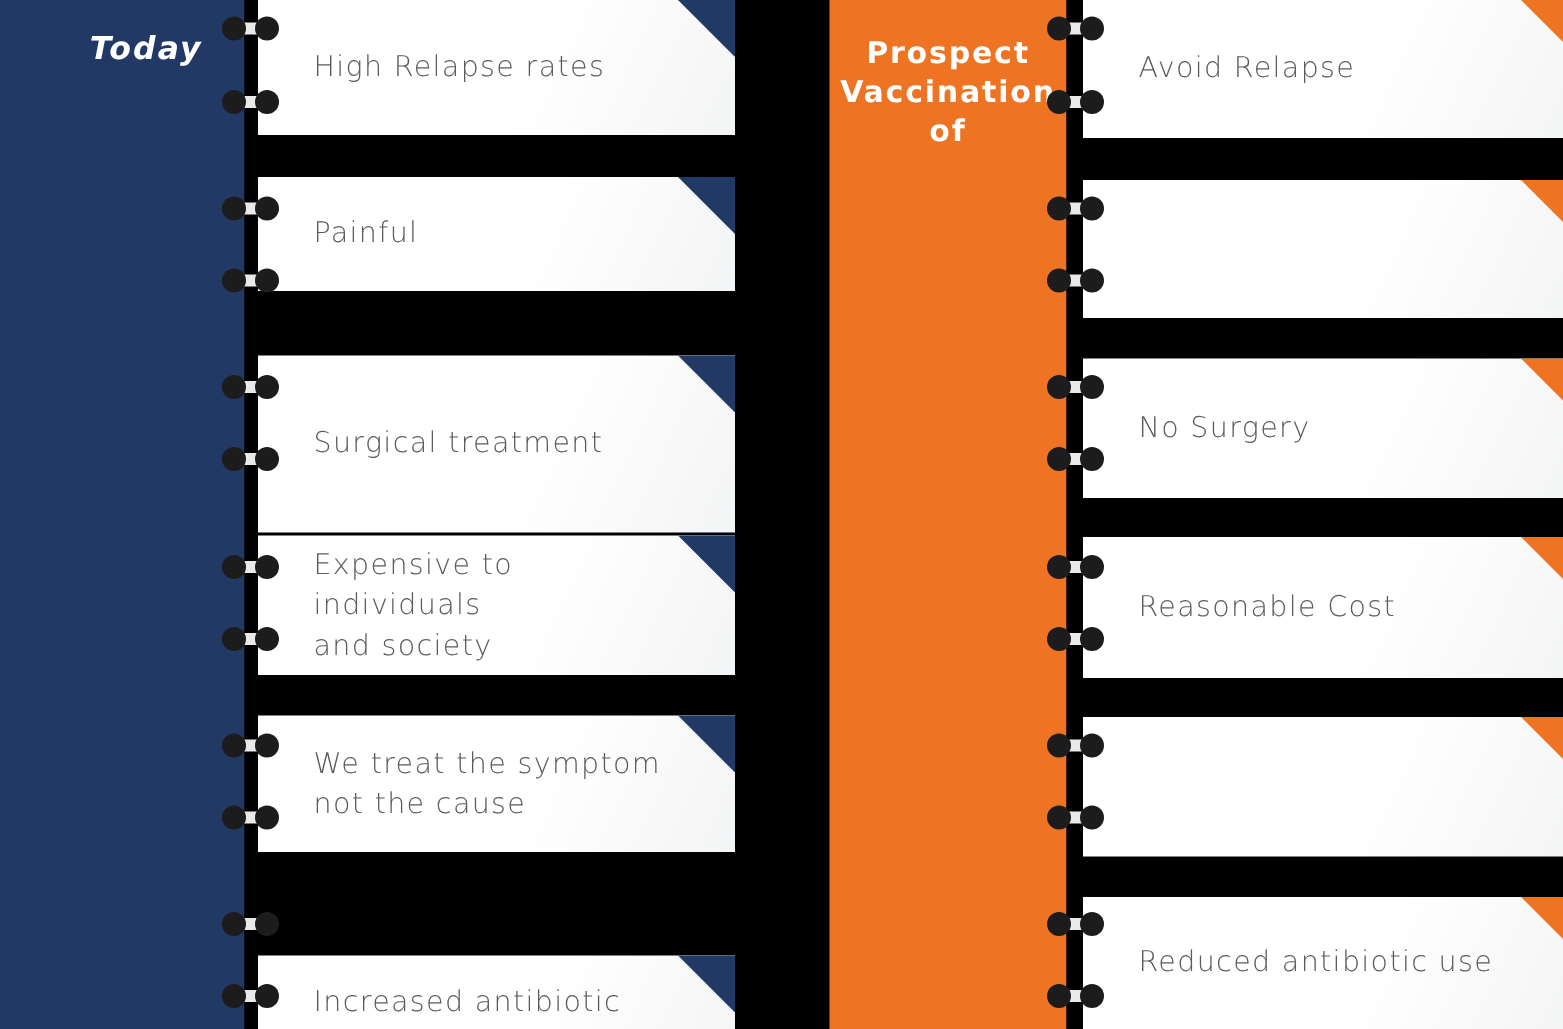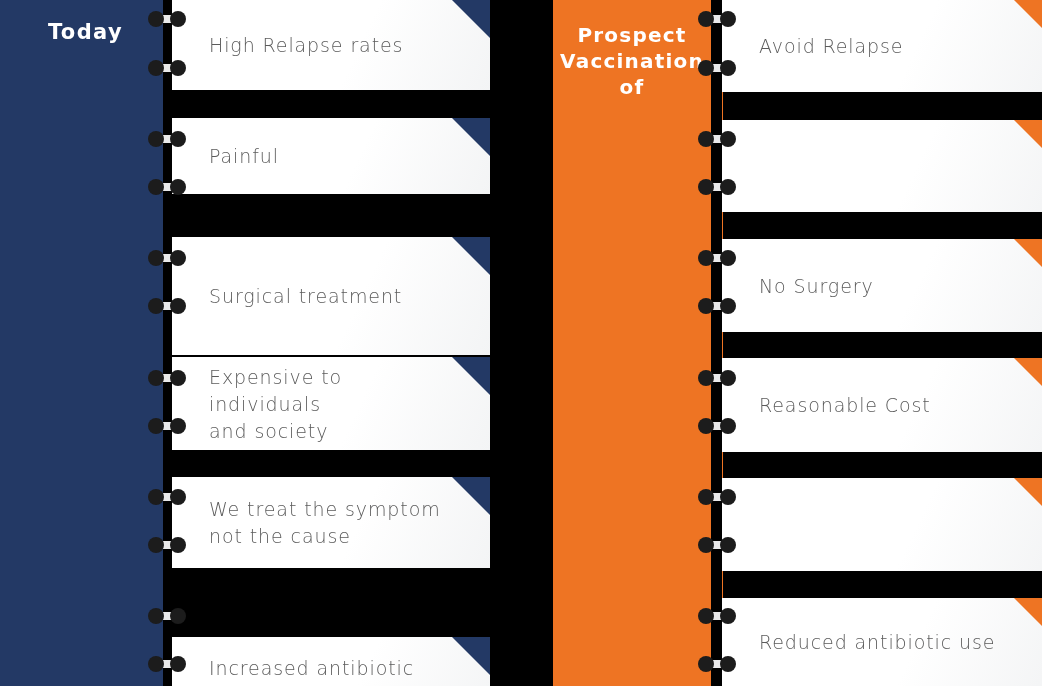--- a/index.html
+++ b/index.html
@@ -26,40 +26,40 @@
   .col-left {
     position: absolute;
     left: 0;
     top: 0;
     width: 163px;
     height: 686px;
     background: #233965;
   }
   .col-left-label {
     position: absolute;
-    left: 4px;
+    left: 16px;
     top: 20px;
     width: 163px;
     text-align: center;
     color: #ffffff;
     font-family: "DejaVu Sans", sans-serif;
     font-weight: bold;
     font-size: 21px;
     letter-spacing: 1.4px;
+    font-style: italic;
   }
 
   
   .col-center {
     position: absolute;
     left: 553px;
     top: 0;
     width: 158px;
     height: 686px;
     background: #ee7423;
-    padding-left: 12px;
   }
   .col-center-label {
     position: absolute;
     left: 0;
     top: 22px;
     width: 158px;
     text-align: center;
     color: #ffffff;
     font-family: "DejaVu Sans", sans-serif;
     font-weight: bold;

